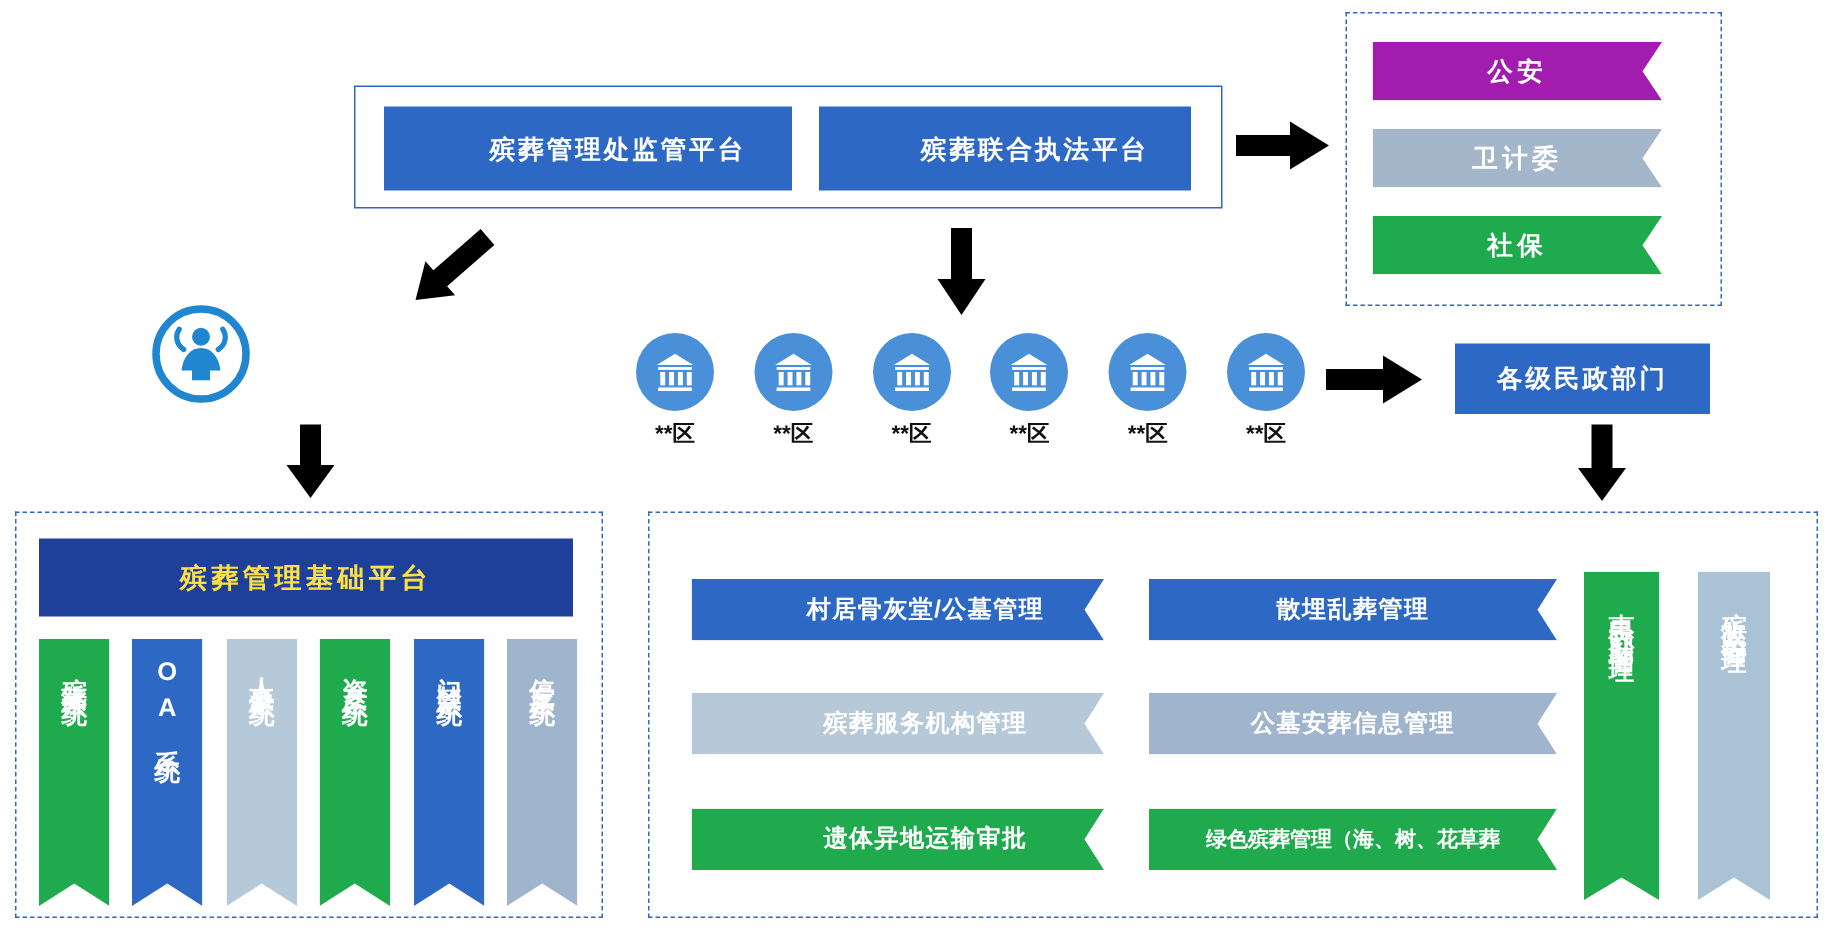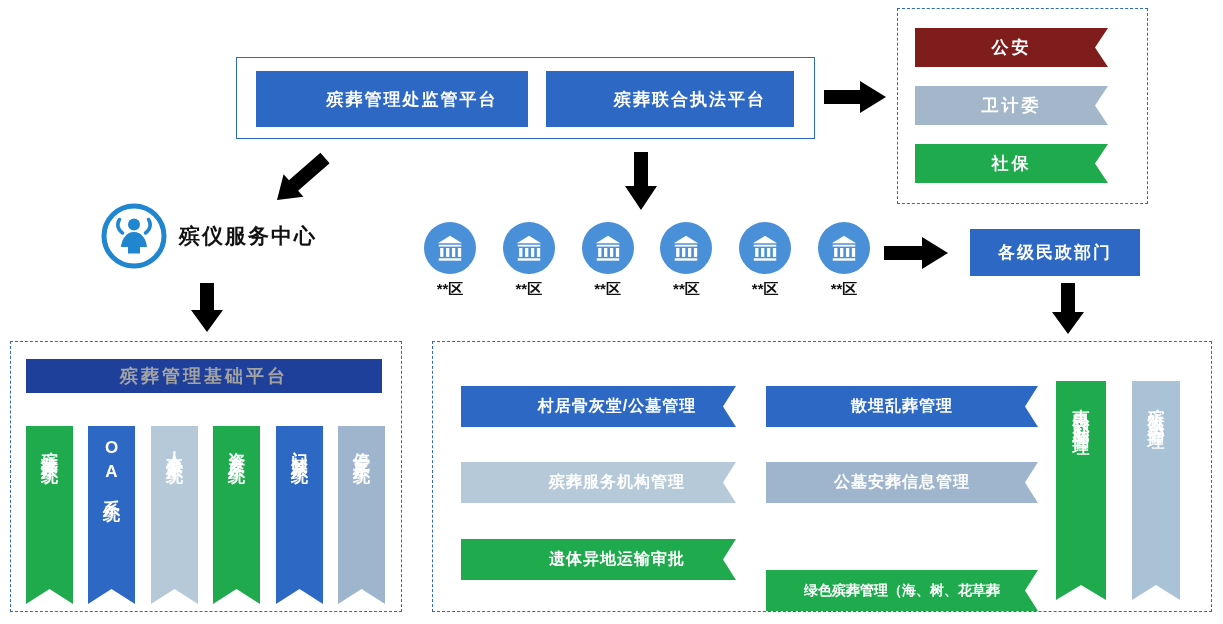--- a/index.html
+++ b/index.html
@@ -33,36 +33,36 @@
   .district { width:58px; display:flex; flex-direction:column; align-items:center; gap:6px; }
   .district-icon { width:52px; height:52px; border-radius:50%; display:flex; align-items:center; justify-content:center; }
   .district-label { font-size:15px; font-weight:700; color:#111; }
 
   
   .civil-affairs { position:absolute; left:970px; top:229px; width:170px; height:47px; color:#ffffff; font-size:17px;
                    font-weight:700; display:flex; align-items:center; justify-content:center; letter-spacing:2px; }
 
   
   .base-panel { position:absolute; left:10px; top:341px; width:392px; height:271px; border:1px dashed #2d68c4; }
-  .base-header { position:absolute; left:15px; top:17px; width:356px; height:34px; color:#a3a3a3; font-size:18px;
+  .base-header { position:absolute; left:15px; top:17px; width:356px; height:52px; color:#fde047; font-size:18px;
                  font-weight:700; display:flex; align-items:center; justify-content:center; letter-spacing:3px; }
   .ribbon-v { position:absolute; color:#fff; font-weight:700;
               clip-path: polygon(0 0, 100% 0, 100% 100%, 50% calc(100% - 15px), 0 100%);
               display:flex; align-items:flex-start; justify-content:center; }
   .ribbon-v span { writing-mode:vertical-rl; text-orientation:upright; margin-top:12px; letter-spacing:5px; }
   .sys { top:84px; width:47px; height:178px; font-size:17px; }
   .sys-0 { left:15px; } .sys-1 { left:77px; } .sys-2 { left:140px; }
   .sys-3 { left:202px; } .sys-4 { left:265px; } .sys-5 { left:327px; }
 
   
   .biz-panel { position:absolute; left:432px; top:341px; width:780px; height:271px; border:1px dashed #2d68c4; }
   .mod { height:41px; font-size:16px; letter-spacing:1px; }
   .mod-l { left:28px; width:275px;padding-left:37px; }
   .mod-r { left:333px; width:272px; }
-  .mod-r.row-2 { font-size:14px; letter-spacing:0;margin-top:31px; }
+  .mod-r.row-2 { font-size:14px; letter-spacing:0; }
   .row-0 { top:44px; } .row-1 { top:120px; } .row-2 { top:197px; }
   .vmod { top:39px; height:219px; font-size:17px; }
   .vmod span { margin-top:14px; letter-spacing:6px; }
   .vmod-0 { left:623px; width:50px; }
   .vmod-1 { left:699px; width:48px; }
 </style>
 </head>
 <body>
 
 <div class="stage">
@@ -75,36 +75,35 @@
     <polygon points="200,283 214,283 214,310 223,310 207,332 191,310 200,310"></polygon>
     <polygon points="1061,283 1075,283 1075,312 1084,312 1068,334 1052,312 1061,312"></polygon>
   </svg>
 
   <div class="top-panel">
     <div class="btn-blue btn-a" style="background-color: rgb(45, 104, 196);">殡葬管理处监管平台</div>
     <div class="btn-blue btn-b" style="background-color: rgb(45, 104, 196);">殡葬联合执法平台</div>
   </div>
 
   <div class="agency-panel">
-    <div class="ribbon-h ag ag-0" style="background-color: #7f1d1d; font-family: Liberation Serif, serif;">公安</div>
+    <div class="ribbon-h ag ag-0" style="background-color: #a21caf; font-family: Liberation Serif, serif;">公安</div>
     <div class="ribbon-h ag ag-1" style="background-color: rgb(164, 182, 201);">卫计委</div>
     <div class="ribbon-h ag ag-2" style="background-color: rgb(31, 171, 77);">社保</div>
   </div>
 
   <div class="service-center">
     <div class="sc-icon" style="color: rgb(31, 134, 207);">
       <svg width="66" height="66" viewBox="0 0 66 66">
         <circle cx="33" cy="33" r="30" fill="#fff" stroke="currentColor" stroke-width="5"></circle>
         <circle cx="33" cy="21.5" r="6" fill="currentColor"></circle>
         <path d="M33 29 C26 29 21 35 20 44 L27 44 L27 50.5 L39 50.5 L39 44 L46 44 C45 35 40 29 33 29 Z" fill="currentColor"></path>
         <path d="M21.5 30 C16.5 26.5 15.5 21 18.5 16.5" stroke="currentColor" stroke-width="3.5" fill="none" stroke-linecap="round"></path>
         <path d="M44.5 30 C49.5 26.5 50.5 21 47.5 16.5" stroke="currentColor" stroke-width="3.5" fill="none" stroke-linecap="round"></path>
       </svg>
     </div>
-    <div class="sc-label">殡仪服务中心</div>
   </div>
 
   <div class="districts">
     <div class="district">
       <div class="district-icon" style="background-color: rgb(74, 144, 217);">
         <svg width="30" height="30" viewBox="0 0 32 32">
             <polygon points="16,3 29,11 3,11" fill="#fff"></polygon>
             <rect x="4" y="12.5" width="24" height="2" fill="#fff"></rect>
             <rect x="5.5" y="16" width="3.5" height="9.5" fill="#fff"></rect>
             <rect x="11.8" y="16" width="3.5" height="9.5" fill="#fff"></rect>

